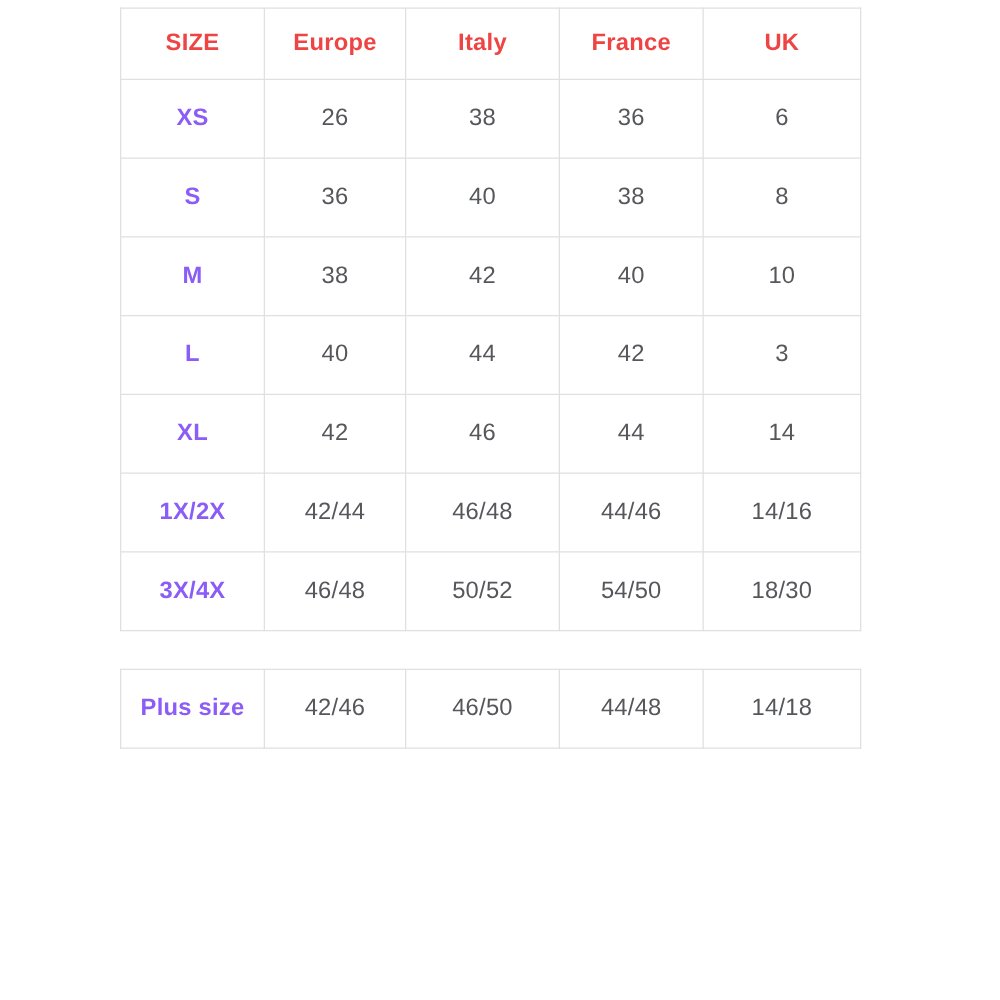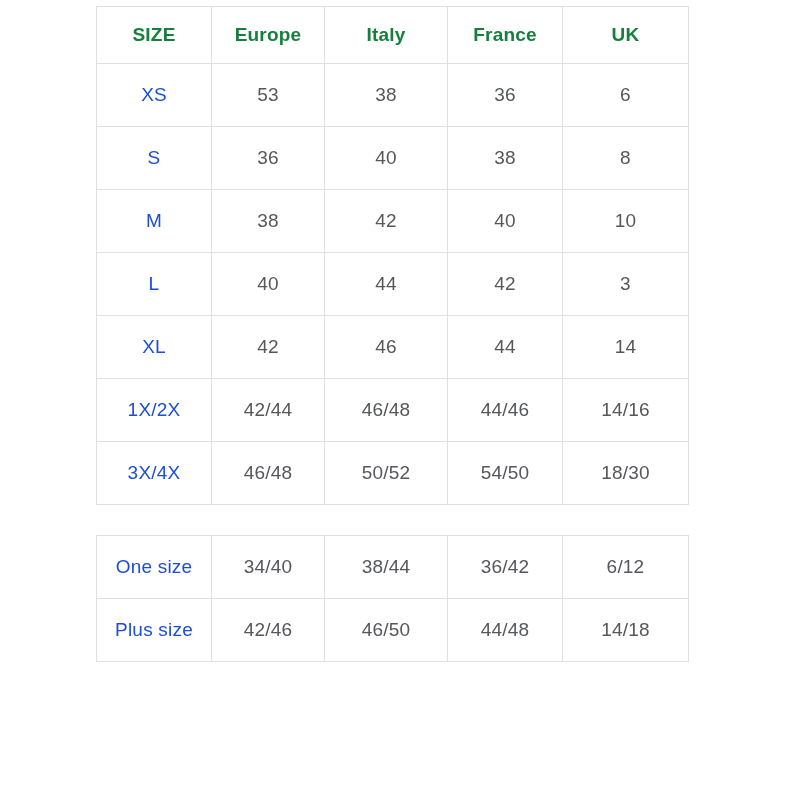--- a/index.html
+++ b/index.html
@@ -34,31 +34,31 @@
     border: 1px solid #e0e0e0;
     text-align: center;
     vertical-align: middle;
     padding: 0;
     font-size: 19px;
     letter-spacing: 0.2px;
   }
   table.size-table th {
     height: 56px;
     font-weight: bold;
-    color: #15803d;
+    color: #ef4444;
   }
   table.main td {
     height: 62px;
   }
   table.secondary td {
     height: 62px;
   }
   td.size-label {
-    font-weight: normal;
-    color: #1d4ed8;
+    font-weight: bold;
+    color: #8b5cf6;
   }
   td.val {
     font-weight: normal;
     color: #56575b;
   }
   .table-gap {
     height: 30px;
   }
 </style>
 </head>
@@ -80,21 +80,21 @@
           <th>SIZE</th>
           <th>Europe</th>
           <th>Italy</th>
           <th>France</th>
           <th>UK</th>
         </tr>
       </thead>
       <tbody>
         <tr>
           <td class="size-label">XS</td>
-          <td class="val">53</td>
+          <td class="val">26</td>
           <td class="val">38</td>
           <td class="val">36</td>
           <td class="val">6</td>
         </tr>
         <tr>
           <td class="size-label">S</td>
           <td class="val">36</td>
           <td class="val">40</td>
           <td class="val">38</td>
           <td class="val">8</td>
@@ -142,27 +142,20 @@
     <table class="size-table secondary">
       <colgroup>
         <col style="width:115px">
           <col style="width:113px">
           <col style="width:123px">
           <col style="width:115px">
           <col style="width:126px">
       </colgroup>
       <tbody>
         <tr>
-          <td class="size-label">One size</td>
-          <td class="val">34/40</td>
-          <td class="val">38/44</td>
-          <td class="val">36/42</td>
-          <td class="val">6/12</td>
-        </tr>
-        <tr>
           <td class="size-label">Plus size</td>
           <td class="val">42/46</td>
           <td class="val">46/50</td>
           <td class="val">44/48</td>
           <td class="val">14/18</td>
         </tr>
       </tbody>
     </table>
 
   </div>

